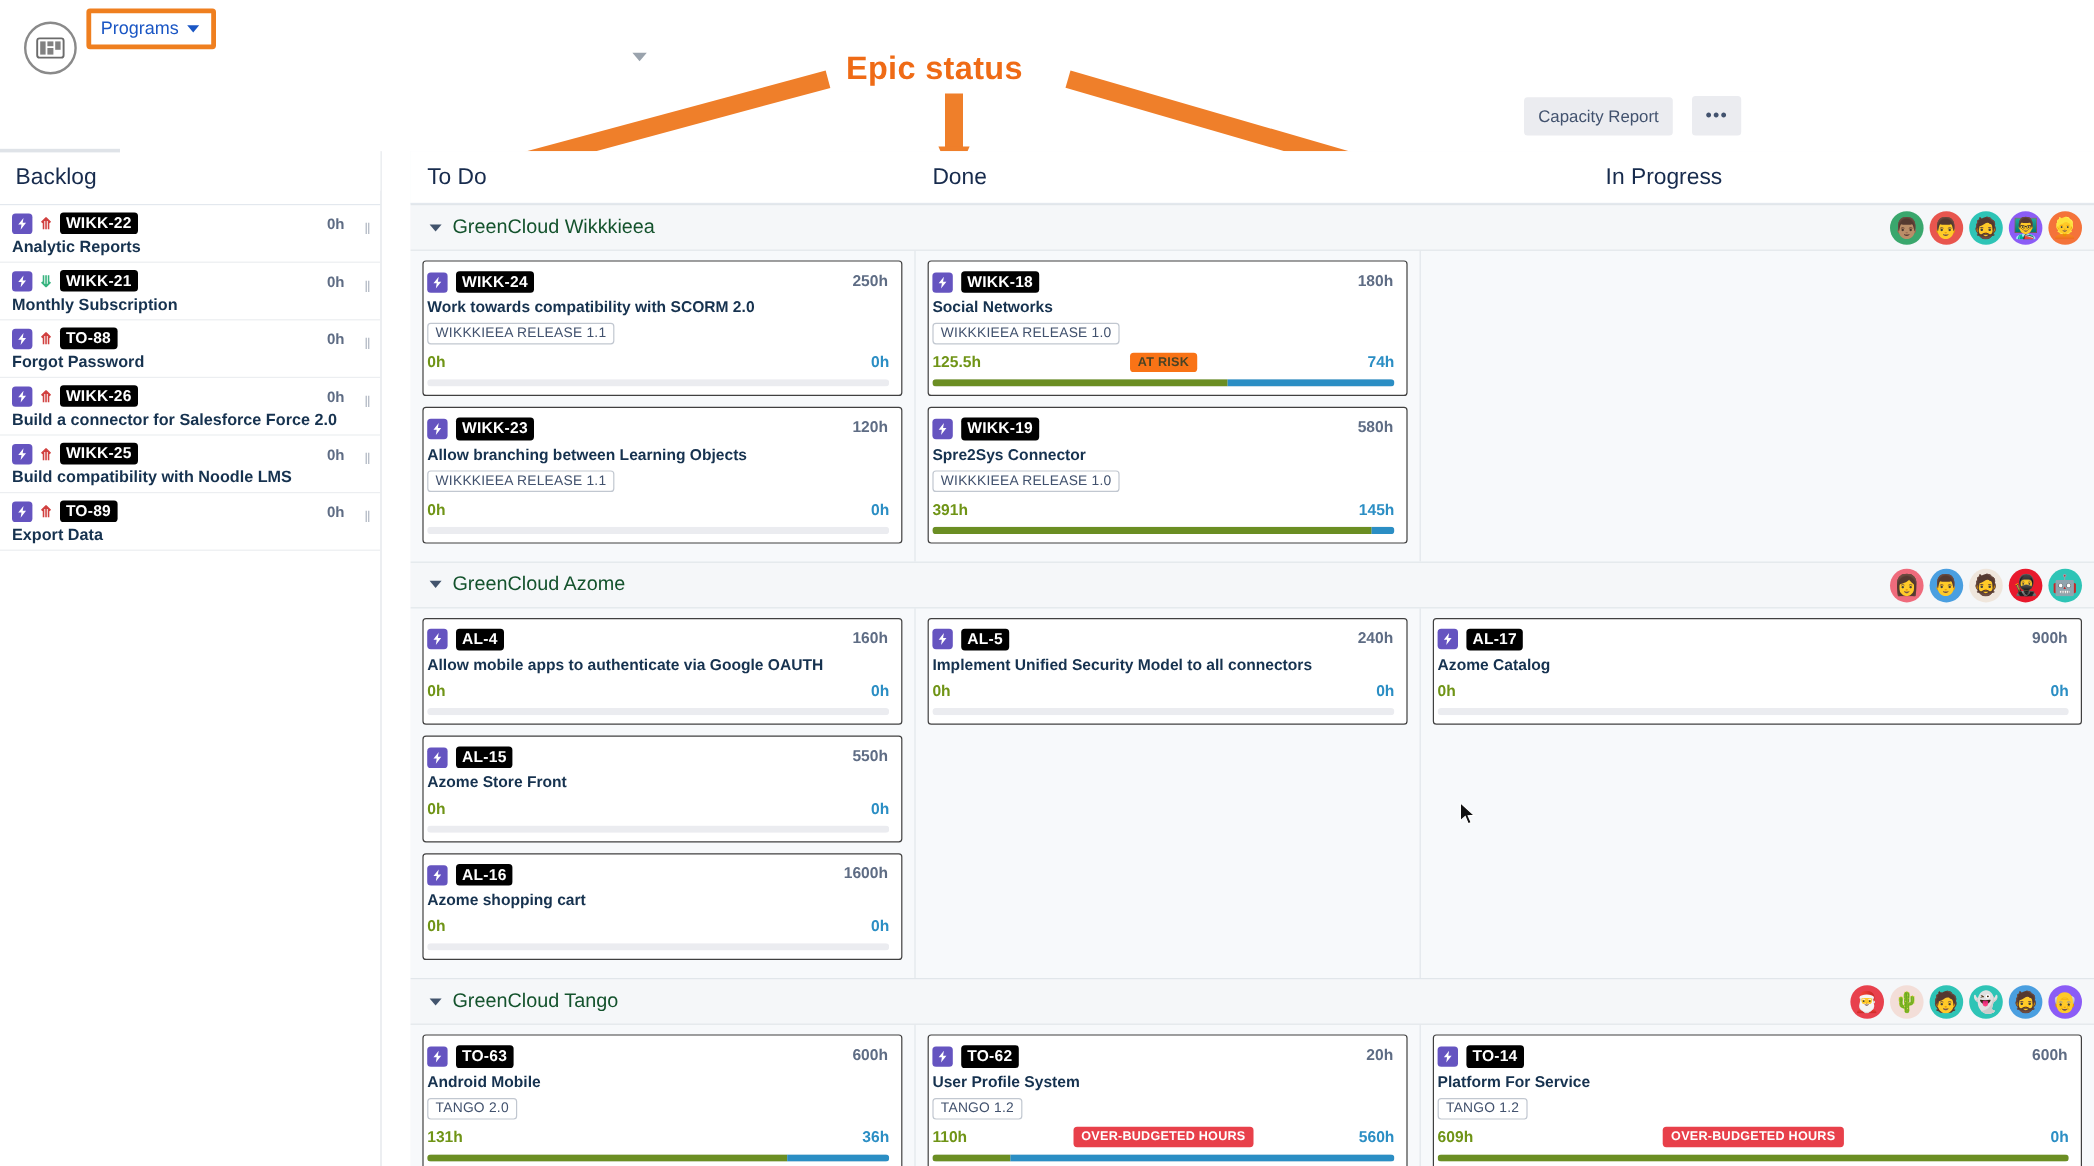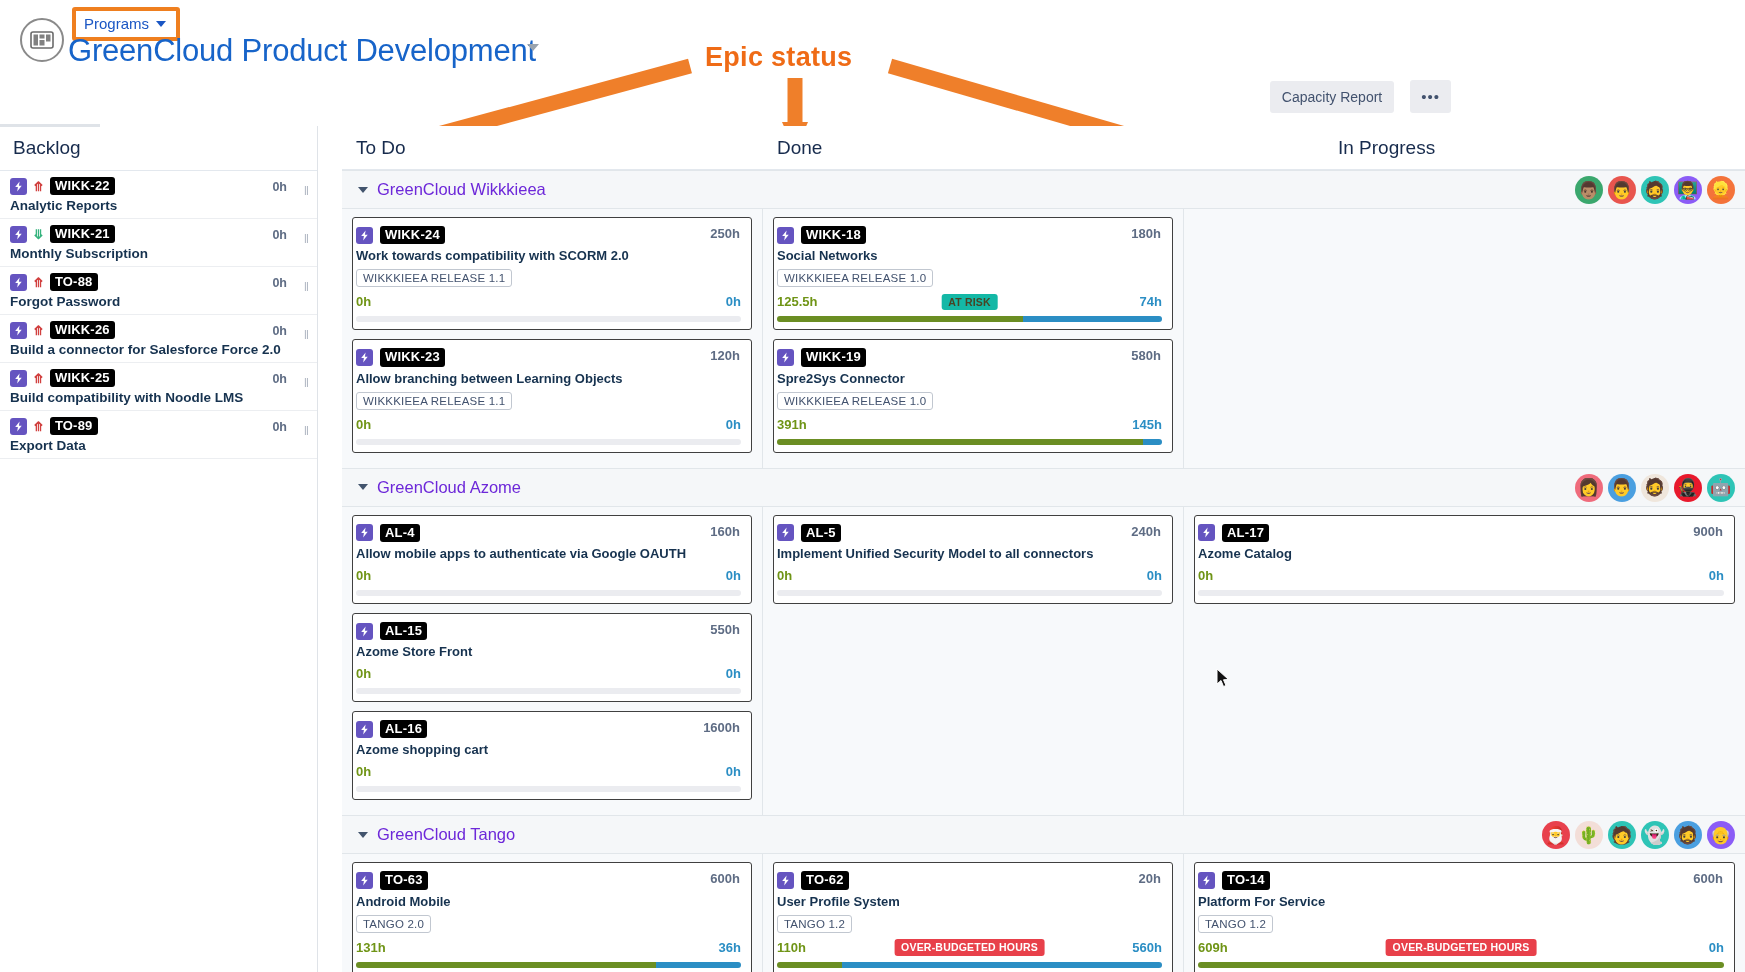--- a/index.html
+++ b/index.html
@@ -98,21 +98,21 @@
   .lanes { flex: 1 1 auto; overflow: hidden; }
 
   .lane-head {
     height: 39px; background: #f5f7f9; border-bottom: 1px solid #e1e6ea; border-top: 1px solid #e1e6ea;
     display: flex; align-items: center; padding-left: 16px; position: relative;
   }
   .lane-caret {
     width: 0; height: 0; border-left: 5px solid transparent; border-right: 5px solid transparent;
     border-top: 6px solid #42546d; margin-right: 9px;
   }
-  .lane-title { font-size: 16.5px; color: #6d28d9; }
+  .lane-title { font-size: 16.5px; color: #14532d; }
   .lane-avatars { position: absolute; right: 10px; top: 5px; display: flex; gap: 5px; }
   .av { width: 28px; height: 28px; border-radius: 50%; display: flex; align-items: center; justify-content: center;
         font-size: 17px; line-height: 1; overflow: hidden; }
 
   .lane-body { display: flex; align-items: stretch; }
   .lane-col { position: relative; }
   .lane-col.todo { flex: 0 0 421px; border-right: 1px solid #e1e6ea; }
   .lane-col.prog { flex: 0 0 421px; border-right: 1px solid #e1e6ea; }
   .lane-col.done { flex: 1 1 auto; }
   .lane-col-inner { padding: 8px 10px 6px 10px; }
@@ -129,21 +129,21 @@
     font-size: 11.5px; color: #42526e; padding: 2px 6px 2px 6px; background: #fff; letter-spacing: .2px;
   }
   .card-metrics { display: flex; align-items: center; margin-top: 6px; position: relative; height: 17px; }
   .m-left { font-size: 13px; font-weight: bold; color: #6f9416; }
   .m-right { position: absolute; right: 0; font-size: 13px; font-weight: bold; color: #2b8ec4; }
   .status-chip {
     position: absolute; left: 50%; transform: translateX(-50%);
     font-size: 10.5px; font-weight: bold; border-radius: 3px; padding: 3px 7px; line-height: 1;
     letter-spacing: .2px; white-space: nowrap;
   }
-  .status-chip.risk { background: #14b8a6; color: #494325; }
+  .status-chip.risk { background: #f97316; color: #494325; }
   .status-chip.over { background: #e8404a; color: #fff; }
   .bar { margin-top: 6px; height: 6px; border-radius: 3px; background: #ebecf0; overflow: hidden; display: flex; }
   .bar .seg-green { background: #6b8e23; height: 100%; }
   .bar .seg-blue { background: #2b8ec4; height: 100%; }
   .bar .seg-empty { background: #ebecf0; height: 100%; flex: 1 1 auto; }
 
   .cursor-arrow { position: absolute; left: 1216px; top: 668px; width: 14px; height: 20px; }
 </style>
 </head>
 <body>
@@ -164,21 +164,20 @@
 
     <div class="programs-wrap">
       <div class="programs-outline">
         <button class="programs-btn">
           <span>Programs</span>
           <span class="chev-sm"></span>
         </button>
       </div>
     </div>
 
-    <div class="board-title">GreenCloud Product Development</div>
     <div class="title-caret"></div>
 
     <div class="annot-label">Epic status</div>
 
     <svg class="arrow-svg">
 
       <g>
         <path d="M 690 66 L 416 140" stroke="#ef7f2a" stroke-width="15" fill="none"></path>
         <path d="M 392 147 L 432 128 L 426 153 Z" fill="#ef7f2a"></path>
       </g>

